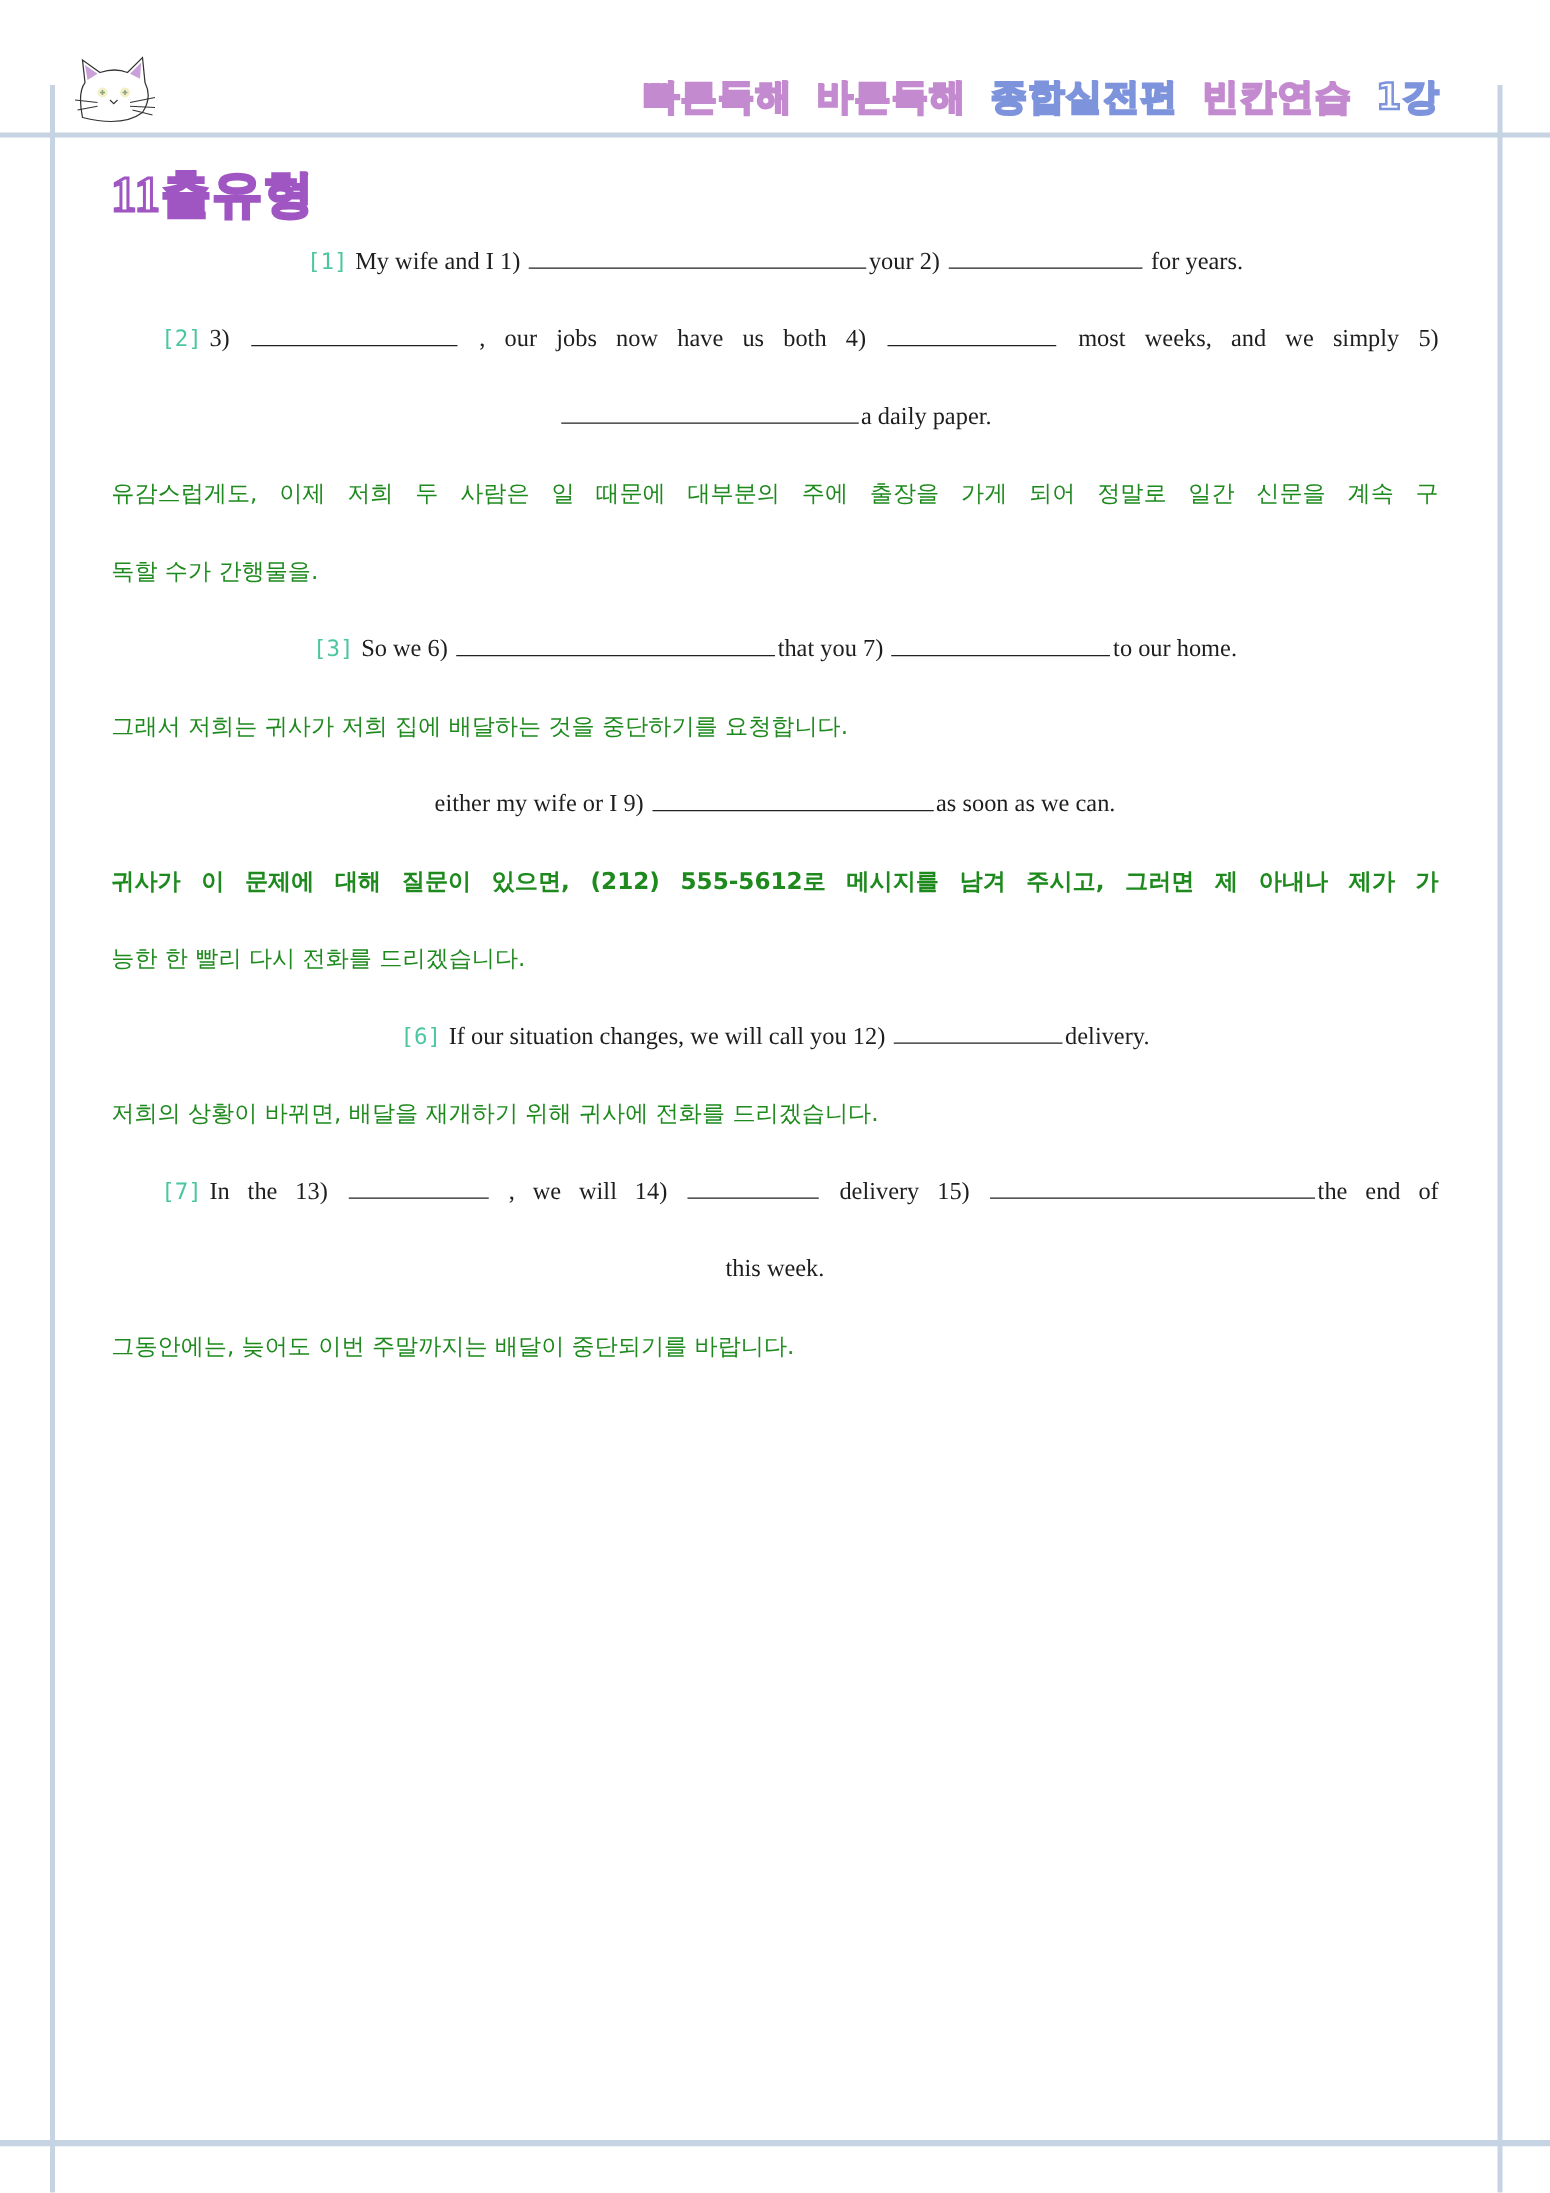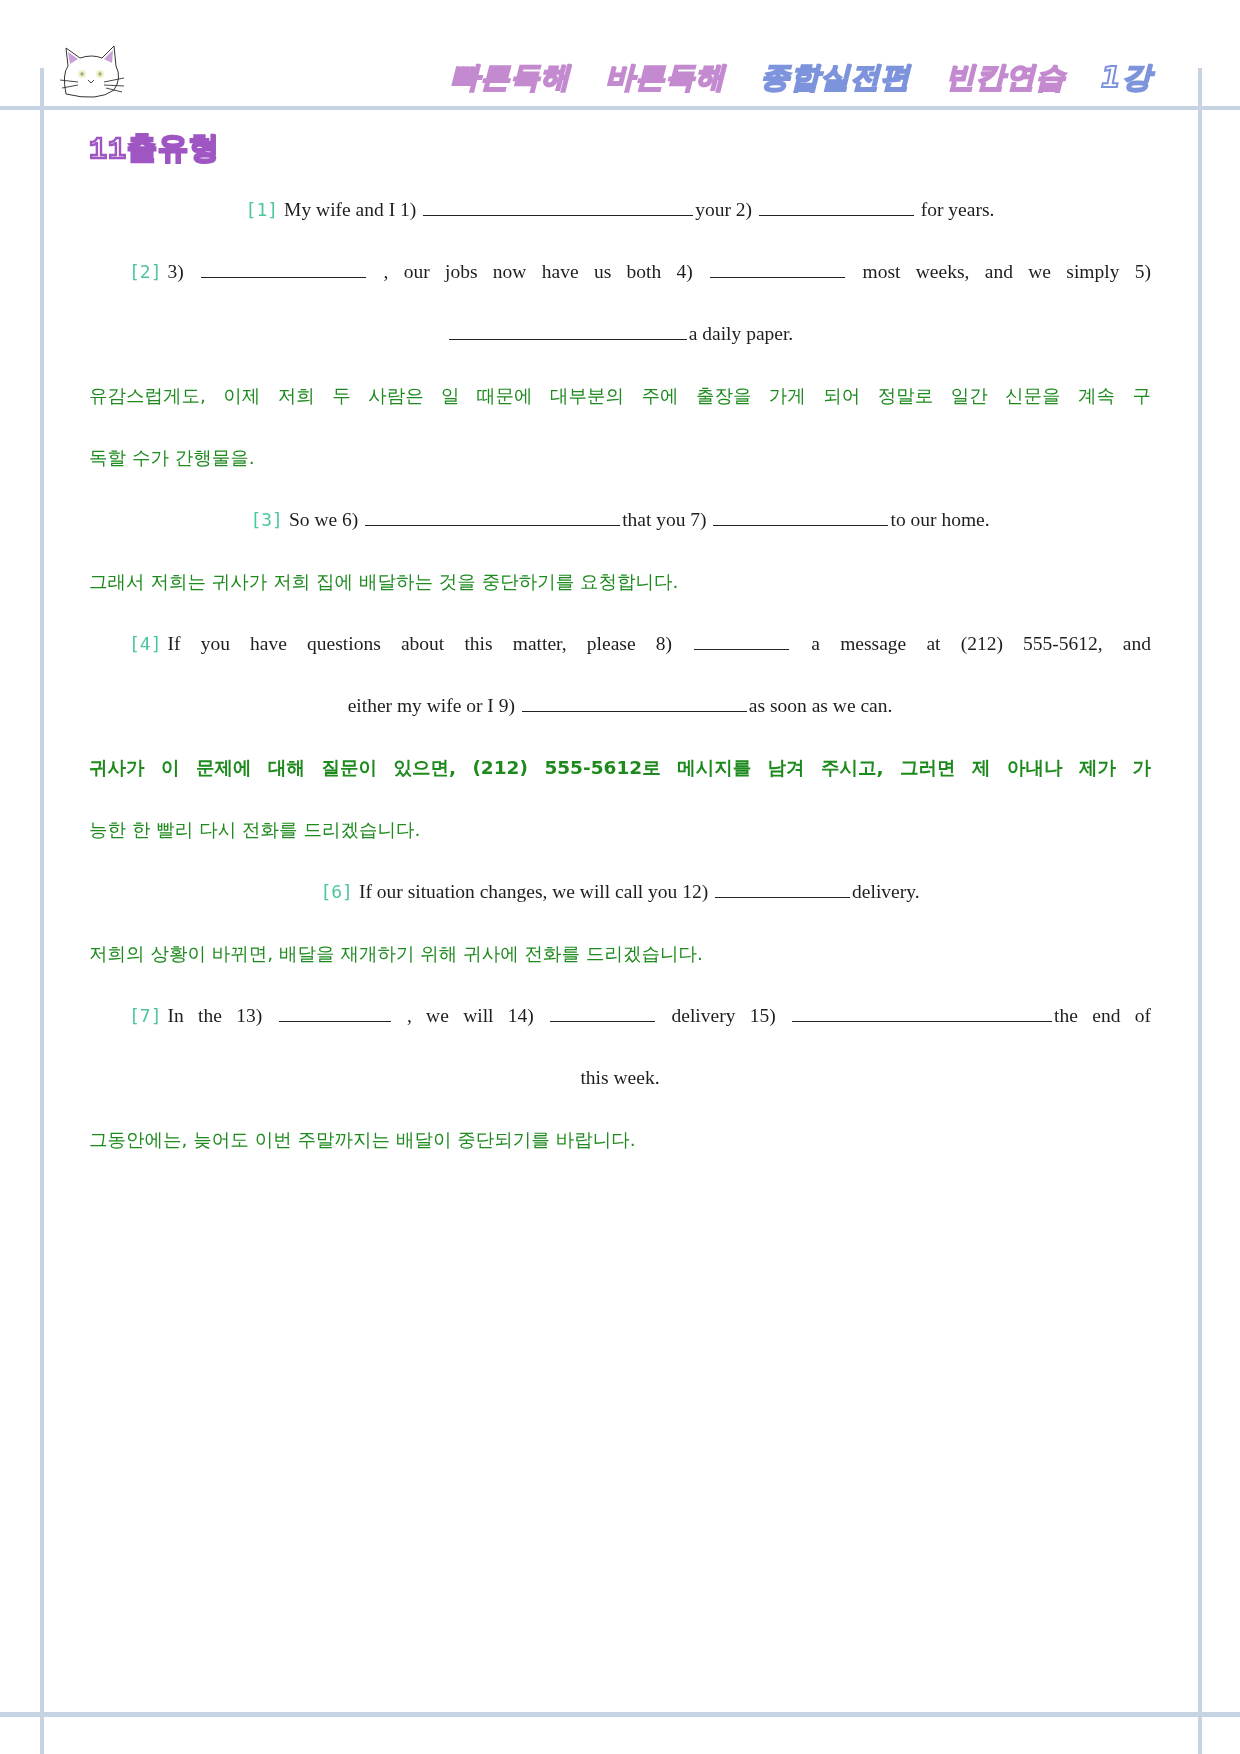--- a/index.html
+++ b/index.html
@@ -11,27 +11,27 @@
   .frame-left { left: 40px; top: 68px; width: 4px; height: 1686px; }
   .frame-right { left: 1198px; top: 68px; width: 4px; height: 1686px; }
   .frame-top { left: 0; top: 106px; width: 1240px; height: 4px; }
   .frame-bottom { left: 0; top: 1712px; width: 1240px; height: 5px; }
 
   
   .cat-logo { position: absolute; left: 58px; top: 44px; width: 70px; height: 58px; }
   .header-title { position: absolute; right: 88px; top: 58px; font-family: "DejaVu Sans", sans-serif;
                   font-weight: bold; font-size: 29px; letter-spacing: 1px; white-space: nowrap;
                   -webkit-text-stroke: 1.2px currentColor; }
-  .header-title .seg { margin-left: 24px; font-style: italic; }
+  .header-title .seg { margin-left: 8px; }
   .ht-pink { color: transparent; -webkit-text-stroke: 2px #c48ad0; }
   .ht-blue { color: transparent; -webkit-text-stroke: 2px #7d93dc; }
 
   
-  .section-heading { position: absolute; left: 89px; top: 128px; font-family: Liberation Mono, monospace;
-                     font-weight: bold; font-size: 30px; color: transparent;
+  .section-heading { position: absolute; left: 89px; top: 128px; font-family: Liberation Serif, serif;
+                     font-weight: bold; font-size: 40px; color: transparent;
                      -webkit-text-stroke: 2.4px #a056c2; letter-spacing: 1px; }
 
   
   .content { position: absolute; left: 89px; top: 188px; width: 1062px; }
   .line { height: 62px; line-height: 44px; font-size: 19.5px; white-space: nowrap; }
   .line.en { font-family: "Liberation Serif", "DejaVu Serif", serif; color: #1e1e1e; text-align: center; }
   .line.en.justify { text-align: justify; text-align-last: justify; margin-left: 40px; }
   .line.ko { font-family: "DejaVu Sans", sans-serif; font-size: 18.5px; color: #1e8a1e; }
   .marker { color: #4cc6a2; font-family: "DejaVu Sans Mono", monospace; font-size: 18px; margin-right: 6px; }
   .blank { display: inline-block; border-bottom: 1.5px solid #222; height: 18px; vertical-align: baseline; margin: 0 2px; }
@@ -76,21 +76,20 @@
       <div class="line en justify"><span class="marker">[2]</span><span>3) </span><span class="blank" style="width: 165px;"></span><span> , our jobs now have us both 4) </span><span class="blank" style="width: 135px;"></span><span> most weeks, and we simply 5)</span></div>
       <div class="line en"><span class="blank" style="width: 238px;"></span><span>a daily paper.</span></div>
       <div class="line ko justify" style="text-align: justify; text-align-last: justify;">유감스럽게도, 이제 저희 두 사람은 일 때문에 대부분의 주에 출장을 가게 되어 정말로 일간 신문을 계속 구</div>
       <div class="line ko">독할 수가 간행물을.</div>
     </div>
     <div>
       <div class="line en"><span class="marker">[3]</span><span>So we 6) </span><span class="blank" style="width: 255px;"></span><span>that you 7) </span><span class="blank" style="width: 175px;"></span><span>to our home.</span></div>
       <div class="line ko">그래서 저희는 귀사가 저희 집에 배달하는 것을 중단하기를 요청합니다.</div>
     </div>
     <div>
-      <div class="line en justify"><span class="marker">[4]</span><span>If you have questions about this matter, please 8) </span><span class="blank" style="width: 95px;"></span><span> a message at (212) 555-5612, and</span></div>
       <div class="line en"><span>either my wife or I 9) </span><span class="blank" style="width: 225px;"></span><span>as soon as we can.</span></div>
       <div class="line ko justify" style="text-align: justify; text-align-last: justify; font-weight: bold;">귀사가 이 문제에 대해 질문이 있으면, (212) 555-5612로 메시지를 남겨 주시고, 그러면 제 아내나 제가 가</div>
       <div class="line ko">능한 한 빨리 다시 전화를 드리겠습니다.</div>
     </div>
     <div>
       <div class="line en"><span class="marker">[6]</span><span>If our situation changes, we will call you 12) </span><span class="blank" style="width: 135px;"></span><span>delivery.</span></div>
       <div class="line ko">저희의 상황이 바뀌면, 배달을 재개하기 위해 귀사에 전화를 드리겠습니다.</div>
     </div>
     <div>
       <div class="line en justify"><span class="marker">[7]</span><span>In the 13) </span><span class="blank" style="width: 112px;"></span><span> , we will 14) </span><span class="blank" style="width: 105px;"></span><span> delivery 15) </span><span class="blank" style="width: 260px;"></span><span>the end of</span></div>

